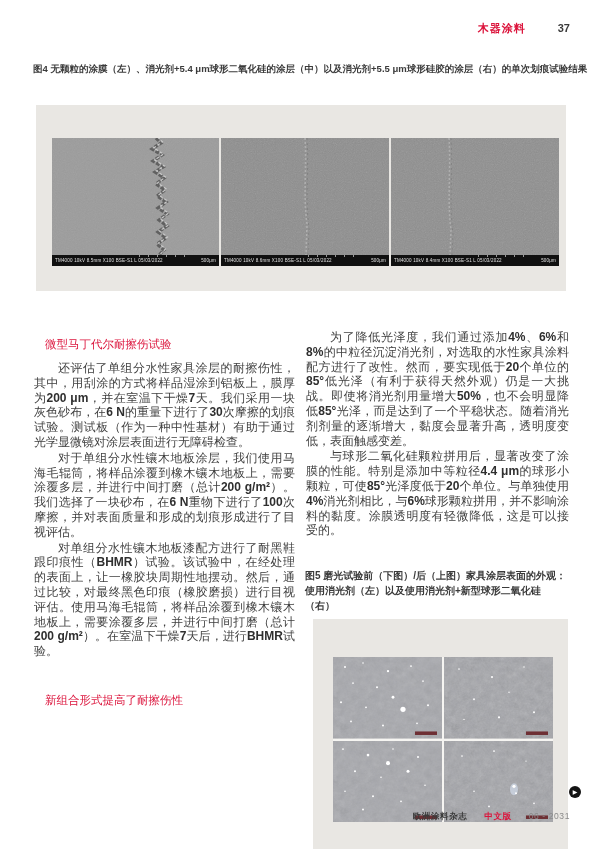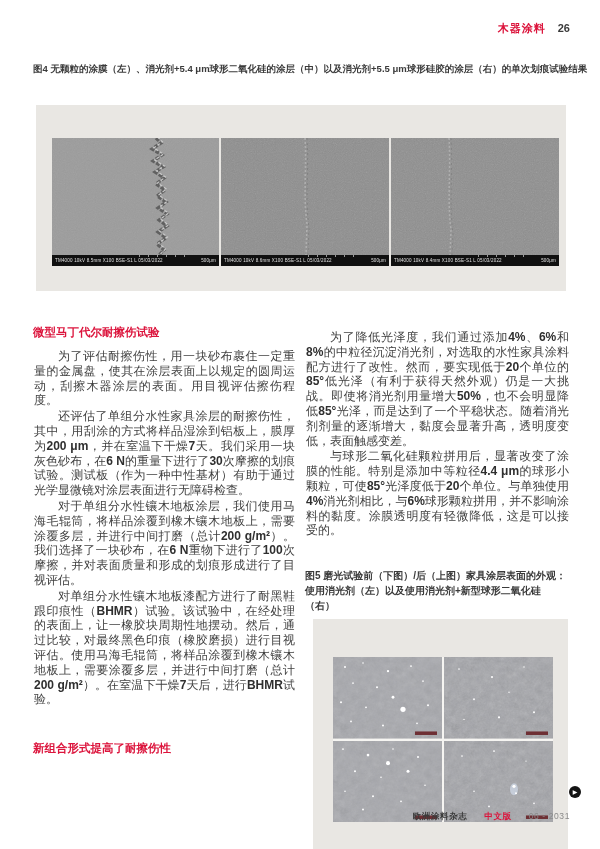--- a/index.html
+++ b/index.html
@@ -8,21 +8,21 @@
     --panel:#e9e7e3;
   }
   *{box-sizing:border-box;}
   html,body{margin:0;padding:0;}
   body{
     width:600px;height:849px;position:relative;background:#ffffff;
     font-family:"Liberation Sans", sans-serif;color:var(--ink);
     overflow:hidden;
   }
   
-  .page-header{position:absolute;top:21px;right:30px;display:flex;align-items:baseline;gap:12px;margin-left:24px;}
+  .page-header{position:absolute;top:21px;right:30px;display:flex;align-items:baseline;gap:32px;margin-left:24px;}
   .section-label{color:var(--accent);font-weight:bold;font-size:11px;letter-spacing:1px;}
   .page-number{color:#3a3a3a;font-size:11px;font-weight:bold;}
   
   .fig4-caption{
     position:absolute;left:33px;top:62px;width:540px;
     font-size:9.5px;font-weight:bold;color:#3a3a3a;line-height:1.5;white-space:nowrap;
   }
   .fig4-panel{position:absolute;left:36px;top:105px;width:530px;height:186px;background:var(--panel);}
   .sem-row{position:absolute;left:16px;top:33px;display:flex;gap:2px;}
   .sem-fig{position:relative;height:128px;overflow:hidden;background:#949494;}
@@ -32,21 +32,21 @@
     position:absolute;left:0;right:0;bottom:0;height:11px;background:#101010;
     display:flex;align-items:center;justify-content:space-between;padding:0 3px;
     font-size:4.5px;color:#e0e0e0;letter-spacing:0.2px;
   }
   .sem-ticks{position:absolute;left:52%;right:34px;top:0;height:2px;
     background:repeating-linear-gradient(90deg,#9a9a9a 0 1px,transparent 1px 9px);}
   
   .col{position:absolute;top:325px;}
   .col-left{left:33px;width:263px;}
   .col-right{left:305px;width:265px;}
-  h2.sec{margin:0;color:var(--accent);font-size:11.5px;font-weight:bold;line-height:14px;}
+  h2.sec{margin:12px;color:var(--accent);font-size:11.5px;font-weight:normal;line-height:14px;}
   h2.sec.mid{margin-top:13px;margin-bottom:10px;}
   h2.sec.first{margin-bottom:10px;}
   h2.sec.last{margin-top:34px;}
   p.body{
     margin:1px;font-size:12px;line-height:14.8px;text-align:justify;
     text-indent:2em;color:var(--ink);
   }
   p.body b{font-weight:bold;color:#2f2f2f;}
   .col-right p.first{margin-top:5px;}
   .fig5-caption{
@@ -90,21 +90,21 @@
     </filter>
     <filter id="f-fine" x="0" y="0" width="100%" height="100%">
       <feTurbulence type="fractalNoise" baseFrequency="0.5" numOctaves="2" stitchTiles="stitch"></feTurbulence>
       <feColorMatrix type="saturate" values="0"></feColorMatrix>
     </filter>
   </defs>
 </svg>
 
 <div class="page-header">
   <span class="section-label">木器涂料</span>
-  <span class="page-number">26</span>
+  <span class="page-number">37</span>
 </div>
 
 <div class="fig4-caption">图4 无颗粒的涂膜（左）、消光剂+5.4 μm球形二氧化硅的涂层（中）以及消光剂+5.5 μm球形硅胶的涂层（右）的单次划痕试验结果</div>
 
 <div class="fig4-panel">
   <div class="sem-row">
 
     <figure class="sem-fig w1" style="margin:0">
       <svg viewBox="0 0 167 117" preserveAspectRatio="none">
         <rect width="167" height="117" fill="#9c9c9c"></rect>
@@ -145,21 +145,20 @@
         <span>TM4000 10kV 8.4mm X100 BSE-S1 L 05/03/2022</span>
         <span>500μm</span>
       </div>
     </figure>
 
   </div>
 </div>
 
 <div class="col col-left">
   <h2 class="sec first">微型马丁代尔耐擦伤试验</h2>
-  <p class="body autobold">为了评估耐擦伤性，用一块砂布裹住一定重量的金属盘，使其在涂层表面上以规定的圆周运动，刮擦木器涂层的表面。用目视评估擦伤程度。</p>
   <p class="body autobold">还评估了单组分水性家具涂层的耐擦伤性，其中，用刮涂的方式将样品湿涂到铝板上，膜厚为<b>200</b> <b>μm</b>，并在室温下干燥<b>7</b>天。我们采用一块灰色砂布，在<b>6</b> <b>N</b>的重量下进行了<b>30</b>次摩擦的划痕试验。测试板（作为一种中性基材）有助于通过光学显微镜对涂层表面进行无障碍检查。</p>
   <p class="body autobold">对于单组分水性镶木地板涂层，我们使用马海毛辊筒，将样品涂覆到橡木镶木地板上，需要涂覆多层，并进行中间打磨（总计<b>200</b> <b>g/m²</b>）。我们选择了一块砂布，在<b>6</b> <b>N</b>重物下进行了<b>100</b>次摩擦，并对表面质量和形成的划痕形成进行了目视评估。</p>
   <p class="body autobold">对单组分水性镶木地板漆配方进行了耐黑鞋跟印痕性（<b>BHMR</b>）试验。该试验中，在经处理的表面上，让一橡胶块周期性地摆动。然后，通过比较，对最终黑色印痕（橡胶磨损）进行目视评估。使用马海毛辊筒，将样品涂覆到橡木镶木地板上，需要涂覆多层，并进行中间打磨（总计<b>200</b> <b>g/m²</b>）。在室温下干燥<b>7</b>天后，进行<b>BHMR</b>试验。</p>
   <h2 class="sec last">新组合形式提高了耐擦伤性</h2>
 </div>
 
 <div class="col col-right">
   <p class="body autobold first">为了降低光泽度，我们通过添加<b>4%</b>、<b>6%</b>和<b>8%</b>的中粒径沉淀消光剂，对选取的水性家具涂料配方进行了改性。然而，要实现低于<b>20</b>个单位的<b>85°</b>低光泽（有利于获得天然外观）仍是一大挑战。即使将消光剂用量增大<b>50%</b>，也不会明显降低<b>85°</b>光泽，而是达到了一个平稳状态。随着消光剂剂量的逐渐增大，黏度会显著升高，透明度变低，表面触感变差。</p>
   <p class="body autobold">与球形二氧化硅颗粒拼用后，显著改变了涂膜的性能。特别是添加中等粒径<b>4.4</b> <b>μm</b>的球形小颗粒，可使<b>85°</b>光泽度低于<b>20</b>个单位。与单独使用<b>4%</b>消光剂相比，与<b>6%</b>球形颗粒拼用，并不影响涂料的黏度。涂膜透明度有轻微降低，这是可以接受的。</p>
   <div class="fig5-caption">图5 磨光试验前（下图）/后（上图）家具涂层表面的外观：使用消光剂（左）以及使用消光剂+新型球形二氧化硅（右）</div>

